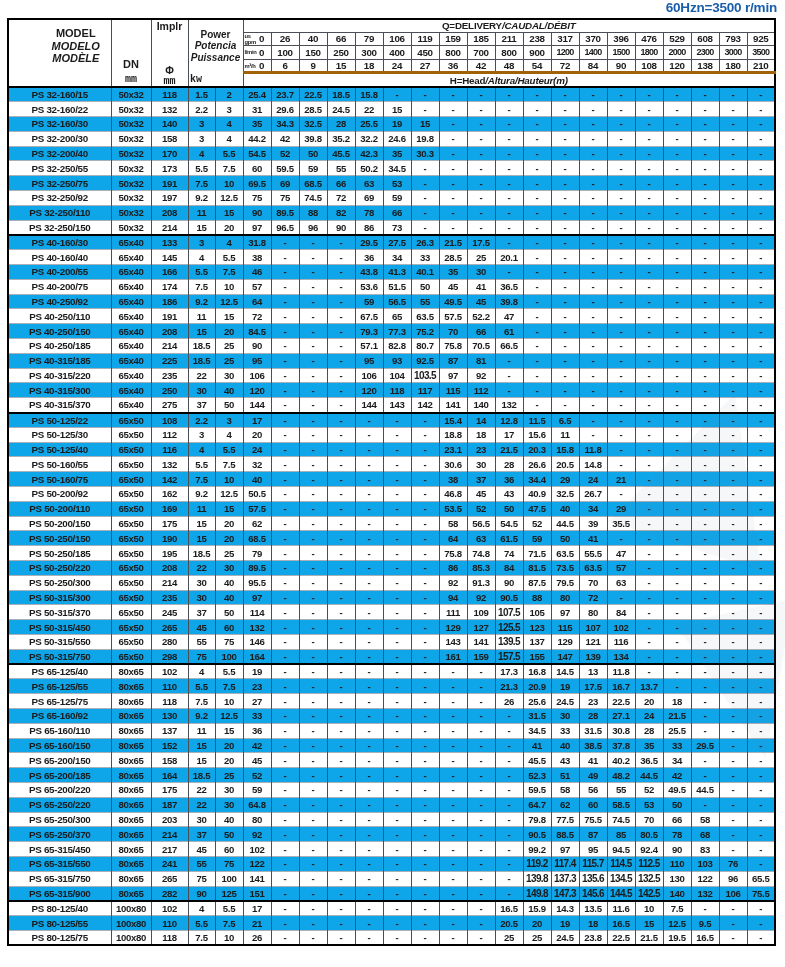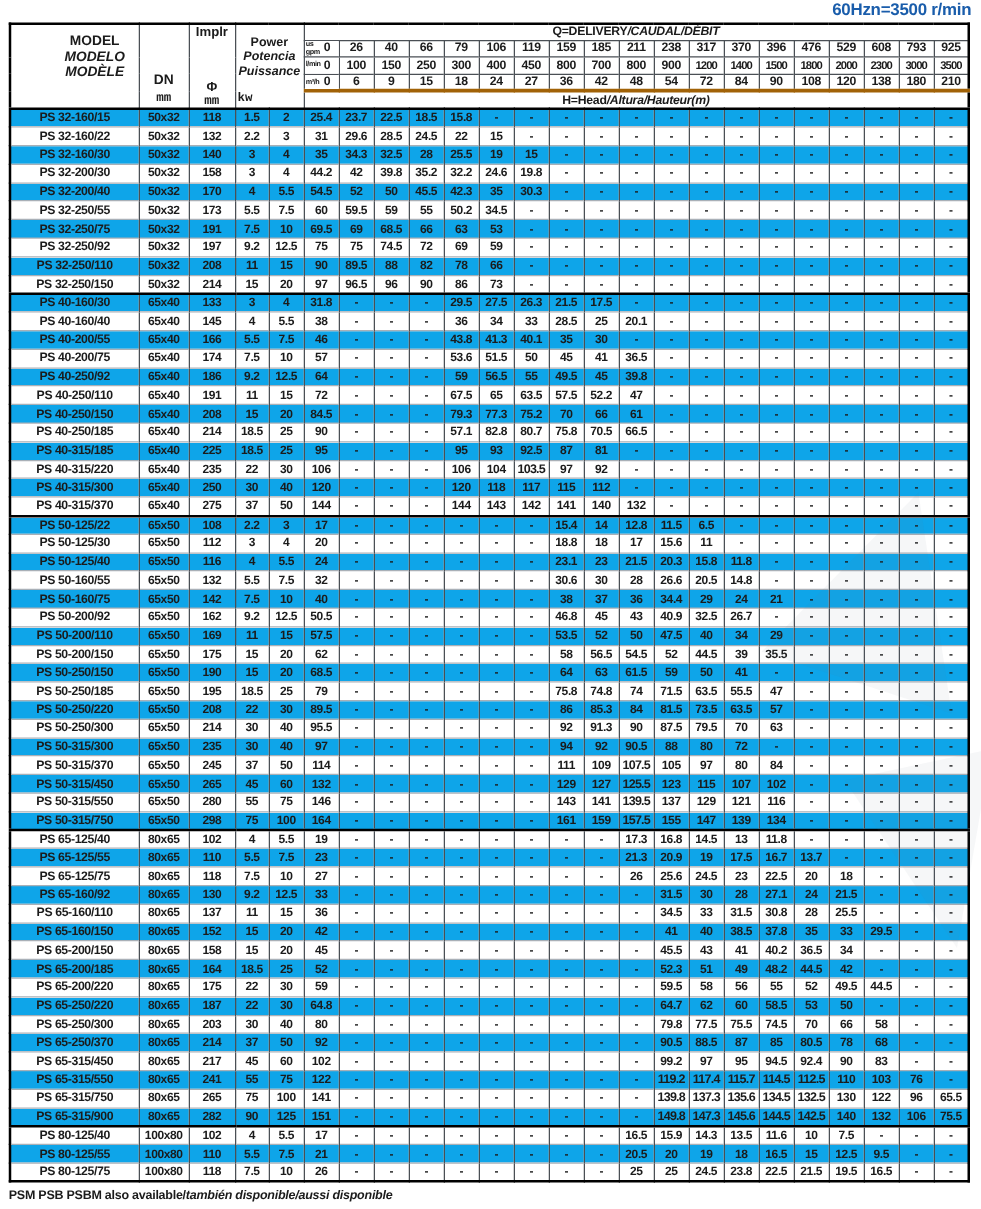--- a/index.html
+++ b/index.html
@@ -1720,16 +1720,13 @@
         <td>21.5</td>
         <td>19.5</td>
         <td>16.5</td>
         <td>-</td>
         <td>-</td>
       </tr>
     </tbody>
 </table>
 
 <div class="footer">
-  <div>
-    <span>PSM PSB PSBM also available/</span><i>también disponible/aussi disponible</i>
-  </div>
 </div>
 
 </body></html>

